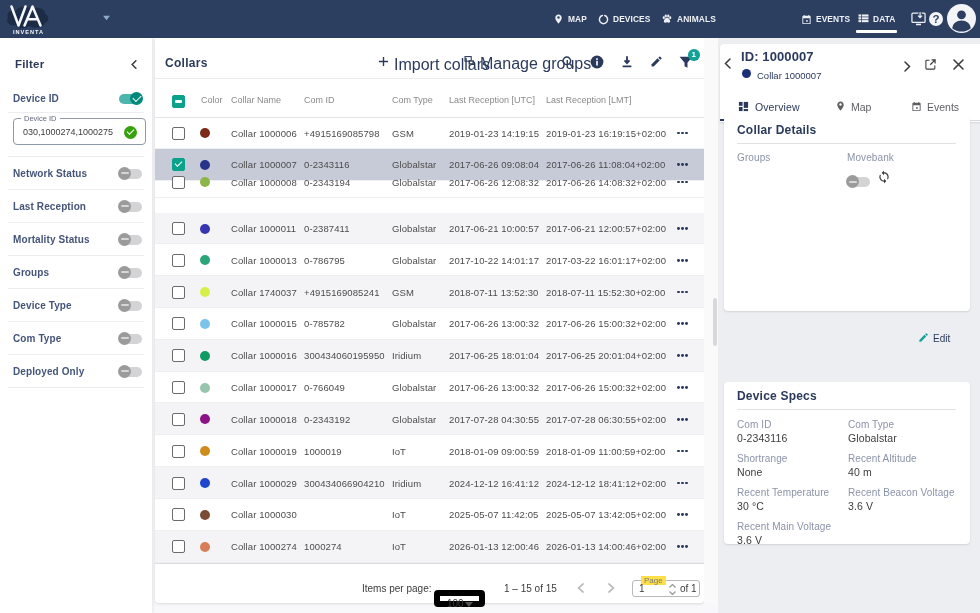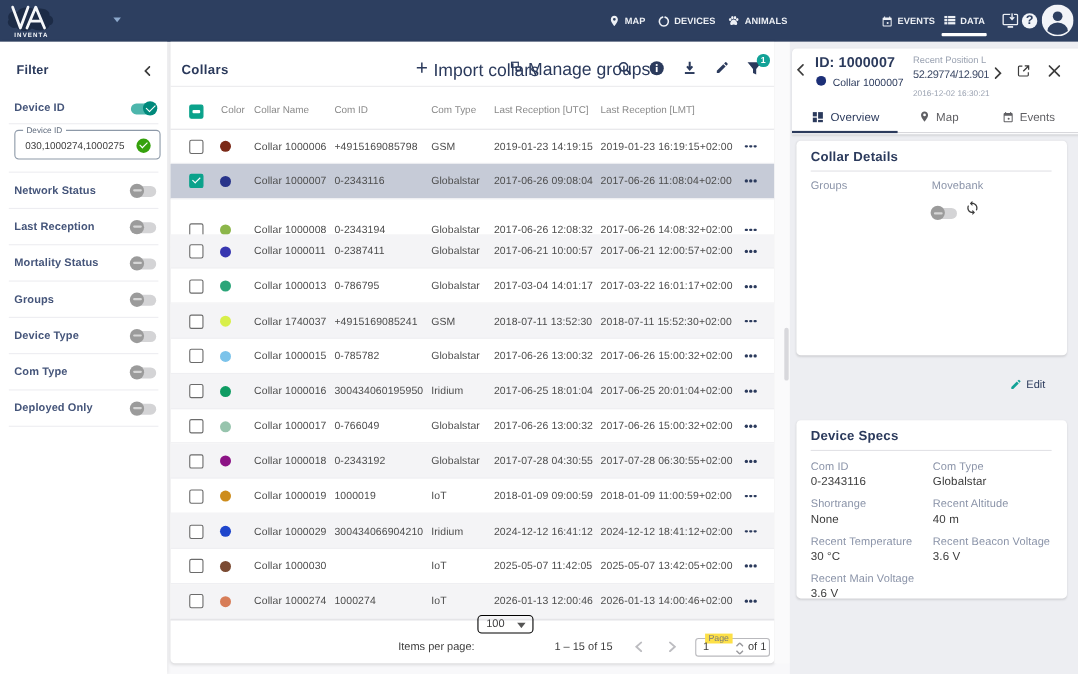--- a/index.html
+++ b/index.html
@@ -291,21 +291,21 @@
     <span class="ct c2">0-2343116</span>
     <span class="ct c3">Globalstar</span>
     <span class="ct c4">2017-06-26 09:08:04</span>
     <span class="ct c5">2017-06-26 11:08:04+02:00</span>
     <div class="menu3">
       <i></i>
       <i></i>
       <i></i>
     </div>
   </div>
-<div class="row" style="top:193px">
+<div class="row" style="top:166px">
     <div class="cb"></div>
     <div class="dot" style="background:#8cb64a"></div>
     <span class="ct c1">Collar 1000008</span>
     <span class="ct c2">0-2343194</span>
     <span class="ct c3">Globalstar</span>
     <span class="ct c4">2017-06-26 12:08:32</span>
     <span class="ct c5">2017-06-26 14:08:32+02:00</span>
     <div class="menu3">
       <i></i>
       <i></i>
@@ -325,21 +325,21 @@
       <i></i>
       <i></i>
     </div>
   </div>
 <div class="row" style="top:244.3px">
     <div class="cb"></div>
     <div class="dot" style="background:#2ba579"></div>
     <span class="ct c1">Collar 1000013</span>
     <span class="ct c2">0-786795</span>
     <span class="ct c3">Globalstar</span>
-    <span class="ct c4">2017-03-04 14:01:17</span>
+    <span class="ct c4">2017-10-22 14:01:17</span>
     <span class="ct c5">2017-03-22 16:01:17+02:00</span>
     <div class="menu3">
       <i></i>
       <i></i>
       <i></i>
     </div>
   </div>
 <div class="row stripe" style="top:276.1px">
     <div class="cb"></div>
     <div class="dot" style="background:#d8ef4a"></div>
@@ -462,21 +462,21 @@
     <span class="ct c5">2026-01-13 14:00:46+02:00</span>
     <div class="menu3">
       <i></i>
       <i></i>
       <i></i>
     </div>
   </div>
 
 <div id="foot-div" class="abs"></div>
 <div class="ftxt abs" style="left:362px;top:583px">Items per page:</div>
-<div class="abs" style="left:434px;top:559px;width:51px;height:17px;border:1px solid #000000;border-radius:4px">
+<div class="abs" style="left:434px;top:590px;width:51px;height:17px;border:6px solid #000000;border-radius:4px">
   <span class="ftxt" style="position:absolute;left:7px;top:2px">100</span>
   <svg style="position:absolute;right:6px;top:6px" width="8" height="5" viewBox="0 0 8 5">
       <path d="M0 0 L4 5 L8 0 Z" fill="#555"></path>
     </svg>
 </div>
 <div class="ftxt abs" style="left:504px;top:583px">1 – 15 of 15</div>
 <svg class="abs" style="left:577px;top:583px" width="7" height="10" viewBox="0 0 7 10">
     <path d="M6 1 L1.5 5 L6 9" stroke="#bdbdc1" stroke-width="1.7" fill="none" stroke-linecap="round"></path>
   </svg>
 <svg class="abs" style="left:608px;top:583px" width="7" height="10" viewBox="0 0 7 10">
@@ -494,25 +494,20 @@
 <div class="abs" style="left:704px;top:38px;width:14px;height:565px;background:#fafafb"></div>
 <div class="abs" style="left:713px;top:298px;width:3.5px;height:48px;background:#d8d8dc;border-radius:2px"></div>
 <div id="rpanel" class="abs"></div>
 <div id="rhead" class="abs">
   <svg class="abs" style="left:4px;top:14px" width="7" height="11" viewBox="0 0 7 11">
       <path d="M6 1 L1.5 5.5 L6 10" stroke="#3c3c3c" stroke-width="1.5" fill="none" stroke-linecap="round"></path>
     </svg>
   <div class="abs" style="left:21px;top:5px;font-size:13px;font-weight:700;color:#2b3a5c;letter-spacing:0.1px">ID: 1000007</div>
   <div class="abs" style="left:22px;top:25px;width:9px;height:9px;border-radius:50%;background:#1c2f77"></div>
   <div class="abs" style="left:37px;top:26px;font-size:9.5px;color:#2b3a5c">Collar 1000007</div>
-  <div class="abs" style="left:110px;top:6px;width:76px;text-align:left">
-    <div style="font-size:8.5px;line-height:9px;color:#9aa2b1;white-space:nowrap">Recent Position L</div>
-    <div style="font-size:10px;line-height:10px;margin-top:5px;color:#3d4a66;letter-spacing:-0.4px;white-space:nowrap">52.29774/12.901</div>
-    <div style="font-size:7.5px;color:#9aa2b1;margin-top:6px;white-space:nowrap">2016-12-02 16:30:21</div>
-  </div>
   <svg class="abs" style="left:184px;top:17px" width="7" height="11" viewBox="0 0 7 11">
       <path d="M1 1 L5.5 5.5 L1 10" stroke="#3c3c3c" stroke-width="1.5" fill="none" stroke-linecap="round"></path>
     </svg>
   <svg class="abs" style="left:204px;top:14px" width="13" height="13" viewBox="0 0 24 24" fill="none" stroke="#3c3c3c" stroke-width="2">
       <path d="M10 4 H5 a1.5 1.5 0 0 0 -1.5 1.5 V19 a1.5 1.5 0 0 0 1.5 1.5 H18.5 A1.5 1.5 0 0 0 20 19 V14"></path>
       <path d="M14 3.5 H20.5 V10 M20 4 L11.5 12.5" stroke-width="2.2"></path>
     </svg>
   <svg class="abs" style="left:233px;top:15px" width="11" height="11" viewBox="0 0 11 11">
       <path d="M1 1 L10 10 M10 1 L1 10" stroke="#3c3c3c" stroke-width="1.6" stroke-linecap="round"></path>
     </svg>
@@ -530,21 +525,21 @@
   <div class="abs" style="left:131px;top:56.5px;font-size:10.5px;color:#5f5f63">Map</div>
   <svg class="abs" style="left:191px;top:57px" width="11" height="11" viewBox="0 0 24 24" fill="#5f5f63">
       <path d="M19 4h-1V2h-2v2H8V2H6v2H5a2 2 0 0 0-2 2v14a2 2 0 0 0 2 2h14a2 2 0 0 0 2-2V6a2 2 0 0 0-2-2zm0 16H5V9h14v11z"></path>
       <rect x="11" y="13" width="4" height="4" rx="2"></rect>
     </svg>
   <div class="abs" style="left:207px;top:56.5px;font-size:10.5px;color:#5f5f63">Events</div>
   <div class="abs" style="left:0;top:76px;width:260px;height:1px;background:#d8d8dc"></div>
   <div class="abs" style="left:0;top:74.5px;width:96px;height:2.5px;background:#2b3a5c"></div>
 </div>
 
-<div class="rcard" style="top:128px;height:195px">
+<div class="rcard" style="top:116px;height:195px">
   <div class="rcard-title">Collar Details</div>
   <div class="rcard-div"></div>
   <div class="rlabel" style="position:absolute;left:13px;top:36px">Groups</div>
   <div class="rlabel" style="position:absolute;left:123px;top:36px">Movebank</div>
   <div class="tog" style="position:absolute;left:123px;top:61px">
       <div class="track"></div>
       <div class="knob"></div>
     </div>
   <svg style="position:absolute;left:153px;top:54px" width="14" height="14" viewBox="0 0 24 24" fill="#3c3c3c">
       <path d="M12 4V1L8 5l4 4V6c3.31 0 6 2.69 6 6 0 1.01-.25 1.97-.7 2.8l1.46 1.46A7.93 7.93 0 0 0 20 12c0-4.42-3.58-8-8-8zm0 14c-3.31 0-6-2.69-6-6 0-1.01.25-1.97.7-2.8L5.24 7.74A7.93 7.93 0 0 0 4 12c0 4.42 3.58 8 8 8v3l4-4-4-4v3z"></path>

